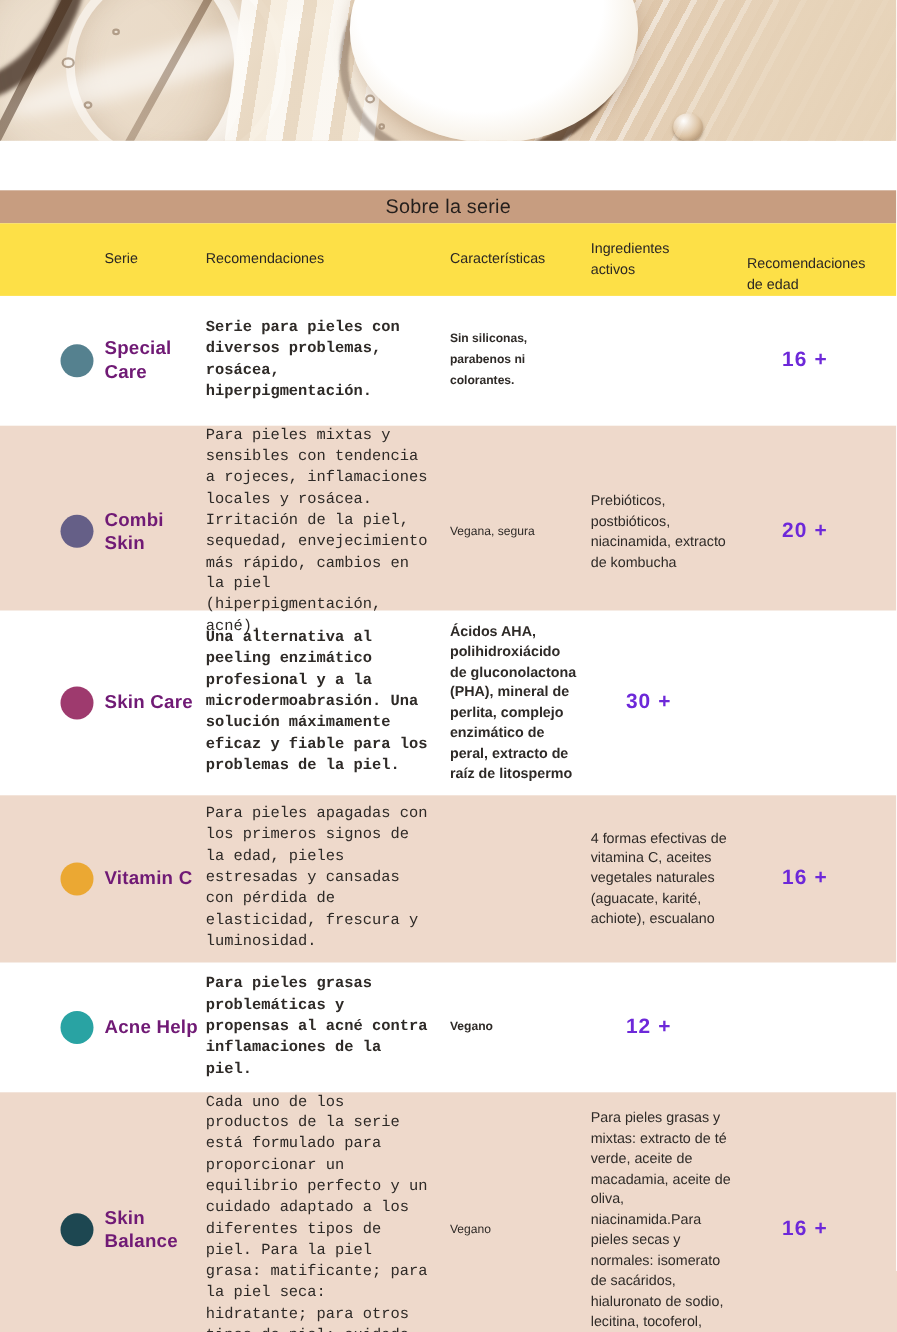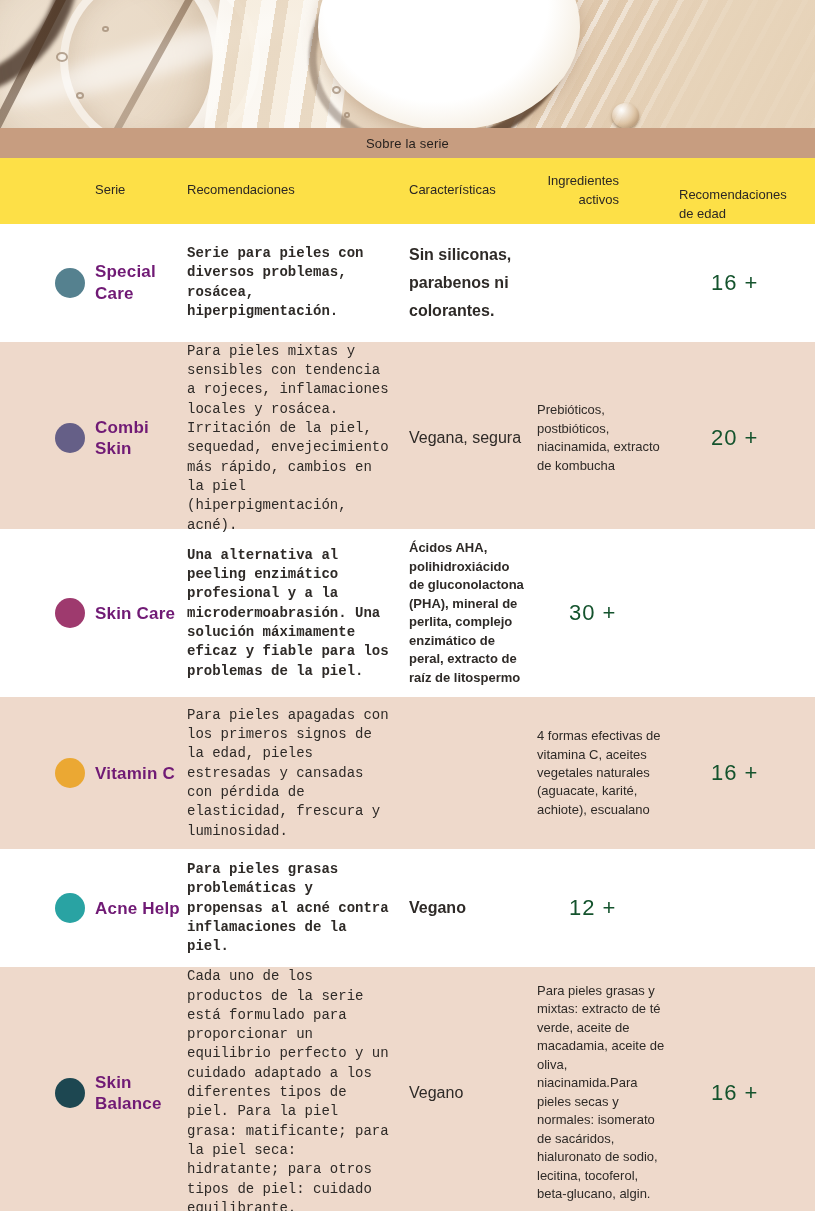--- a/index.html
+++ b/index.html
@@ -43,42 +43,42 @@
              box-shadow:0 2px 3px rgba(110,80,50,.5); }
   .bubble { border-radius:50%; border:2px solid rgba(115,85,58,.5); background:rgba(255,255,255,.25); }
   .b1 { left:76px; top:92px; width:8px; height:7px; }
   .b2 { left:56px; top:52px; width:12px; height:10px; }
   .b3 { left:102px; top:26px; width:7px; height:6px; }
   .b4 { left:332px; top:86px; width:9px; height:8px; }
   .b5 { left:344px; top:112px; width:6px; height:6px; }
 
   
   .banner { flex:0 0 30px; background:#c79d80; display:flex; align-items:center; justify-content:center;
-            font-size:13px; color:#241f1c; letter-spacing:.2px; }
+            font-size:18px; color:#241f1c; letter-spacing:.2px;margin-top:45px; }
 
   
   .grid-row { display:grid; grid-template-columns:40px 92px 222px 128px 142px 1fr;
               padding-left:55px; align-items:center; width:815px; }
   .thead { flex:0 0 64px; background:#fde047; font-size:13px; color:#2b2724; line-height:1.45; }
   .thead .cell { padding-right:10px; }
   .h-serie { grid-column:2; }
-  .h-ing  { max-width:92px;text-align:right; }
+  .h-ing  { max-width:92px; }
   .h-edad { max-width:125px;margin-top:28px; }
 
   .row { position:relative; }
   .row.pink { background:#eed9cb; }
   .r0 { min-height:118px; } .r1 { min-height:160px; } .r2 { min-height:168px; }
   .r3 { min-height:152px; } .r4 { min-height:118px; } .r5 { min-height:204px; }
 
   .dot { width:30px; height:30px; border-radius:50%; }
   .serie { font-size:17px; font-weight:bold; line-height:1.25; color:#701a75; letter-spacing:.2px; padding-right:4px; }
   .rec  { font-size:14px;  line-height:1.38; padding-right:16px;font-family:Liberation Mono, monospace; }
-  .car  { font-size:16px;  line-height:1.75; padding-right:10px; }
+  .car  { font-size:11px;  line-height:1.75; padding-right:10px; }
   .ing  { font-size:13px;  line-height:1.42; padding-right:10px; }
-  .edad { font-size:22px; font-weight:normal; letter-spacing:1px; color:#14532d; padding-left:32px; white-space:nowrap; }
+  .edad { font-size:19px; font-weight:bold; letter-spacing:1px; color:#6d28d9; padding-left:32px; white-space:nowrap; }
   .bold-row .rec, .bold-row .car, .bold-row .ing { font-weight:bold; }
 
   
   .footer { flex:1 1 auto; background:#fff; position:relative; }
   .page-num { position:absolute; left:57px; top:14px; font-size:17px; font-weight:bold;
               color:#8e8c8a; letter-spacing:1px; }
 </style>
 </head>
 <body>
 

